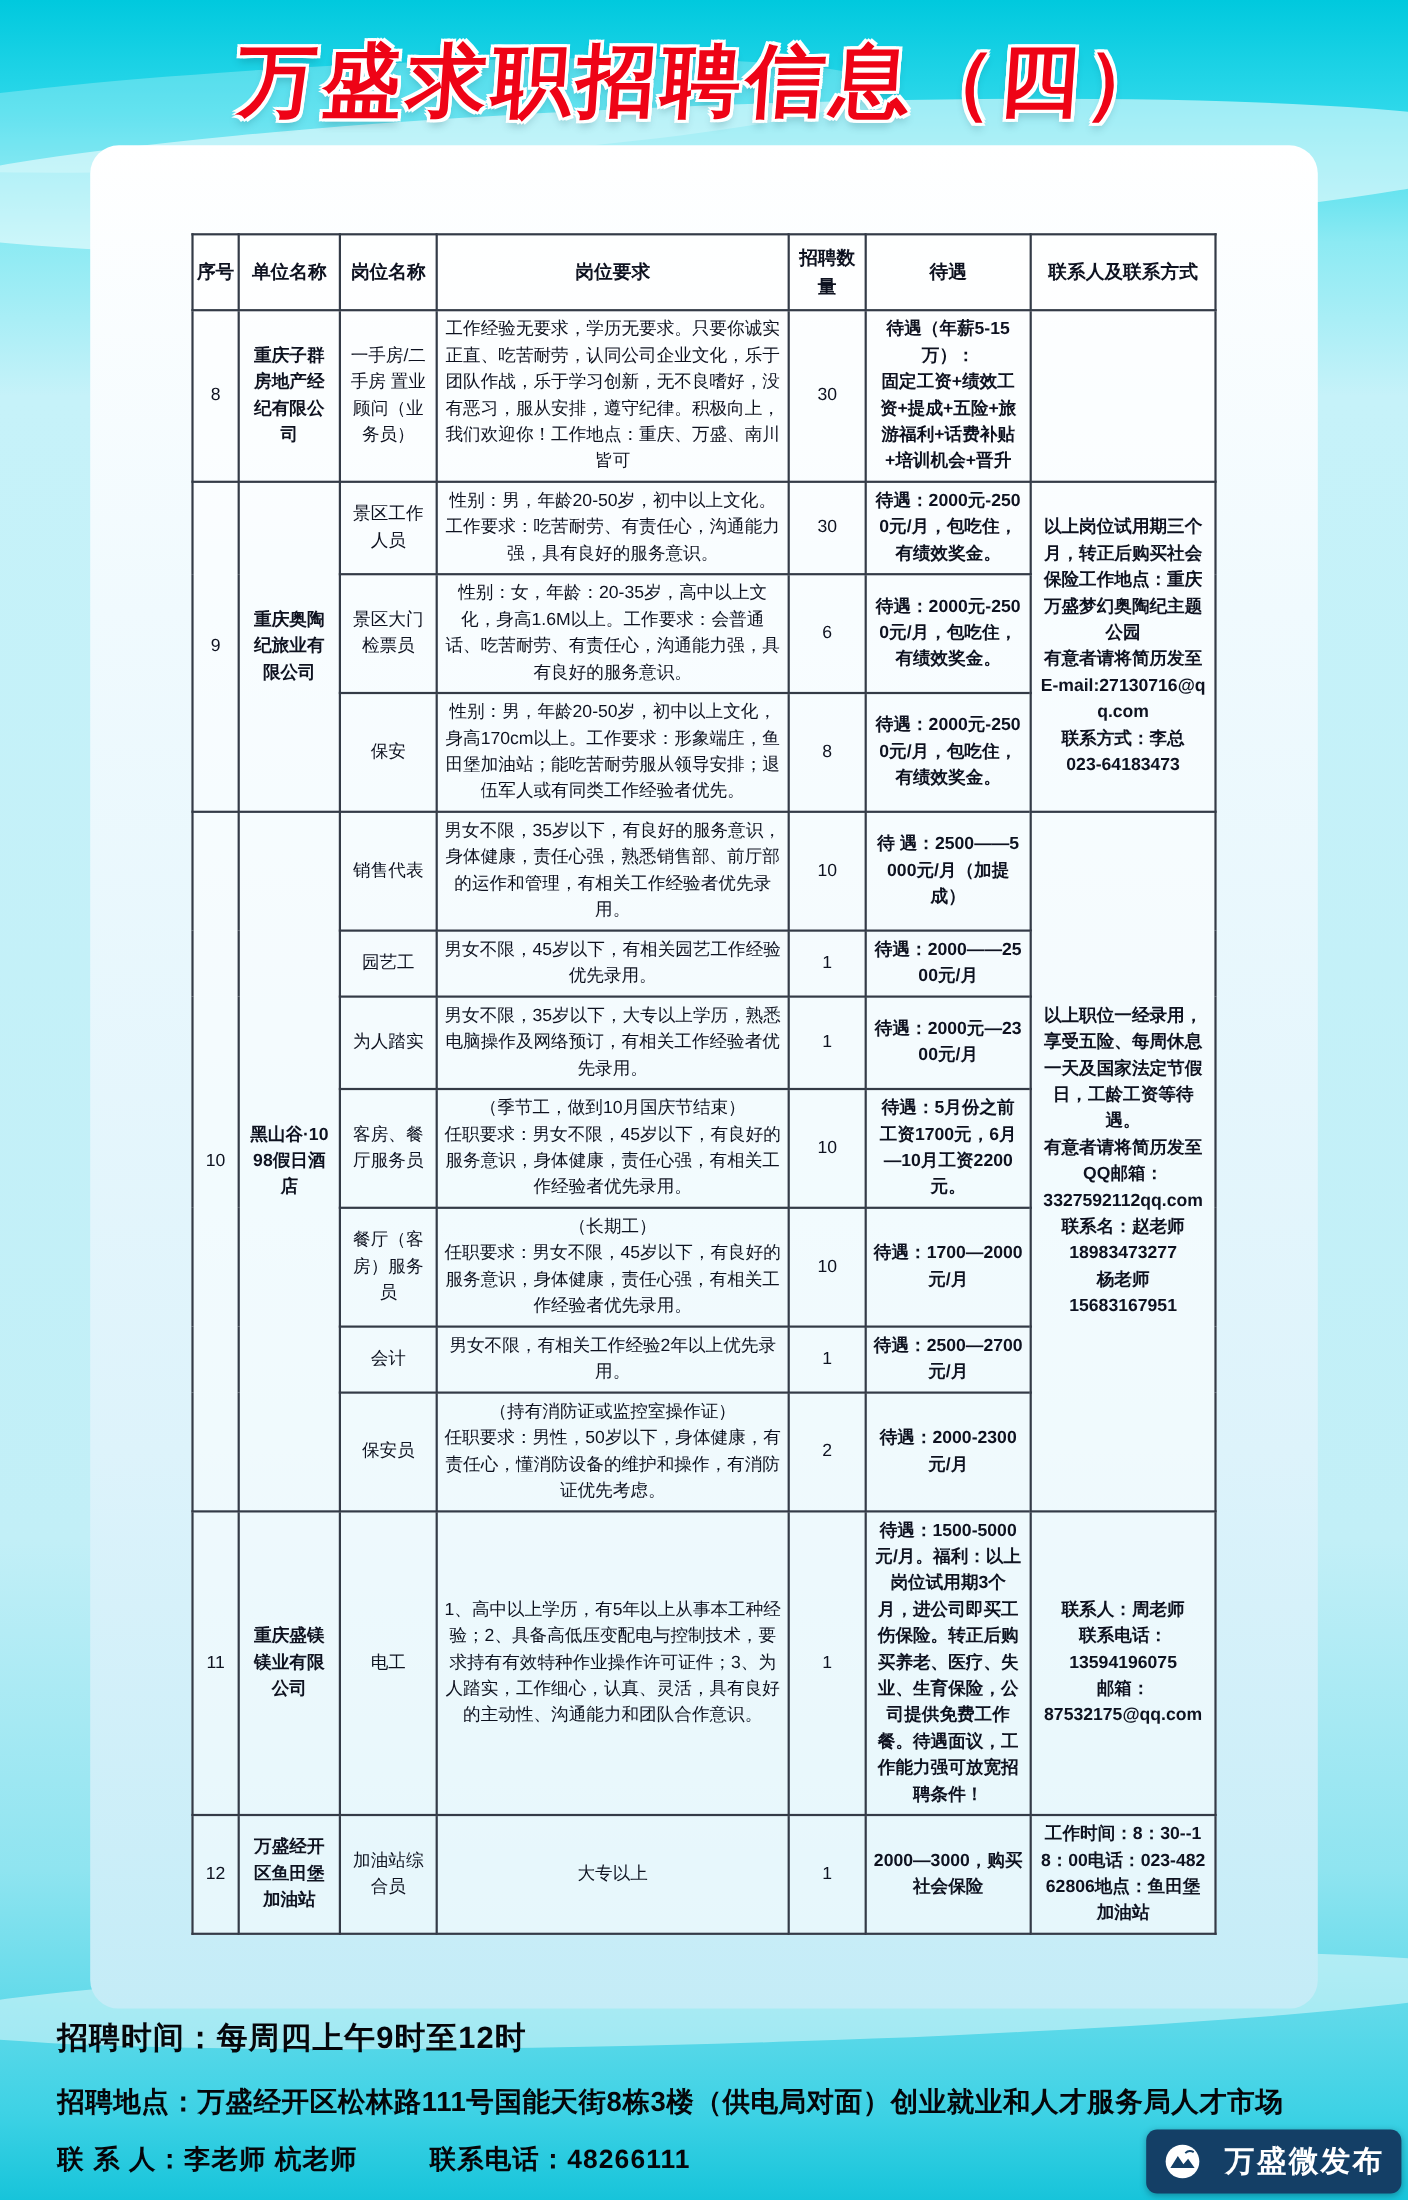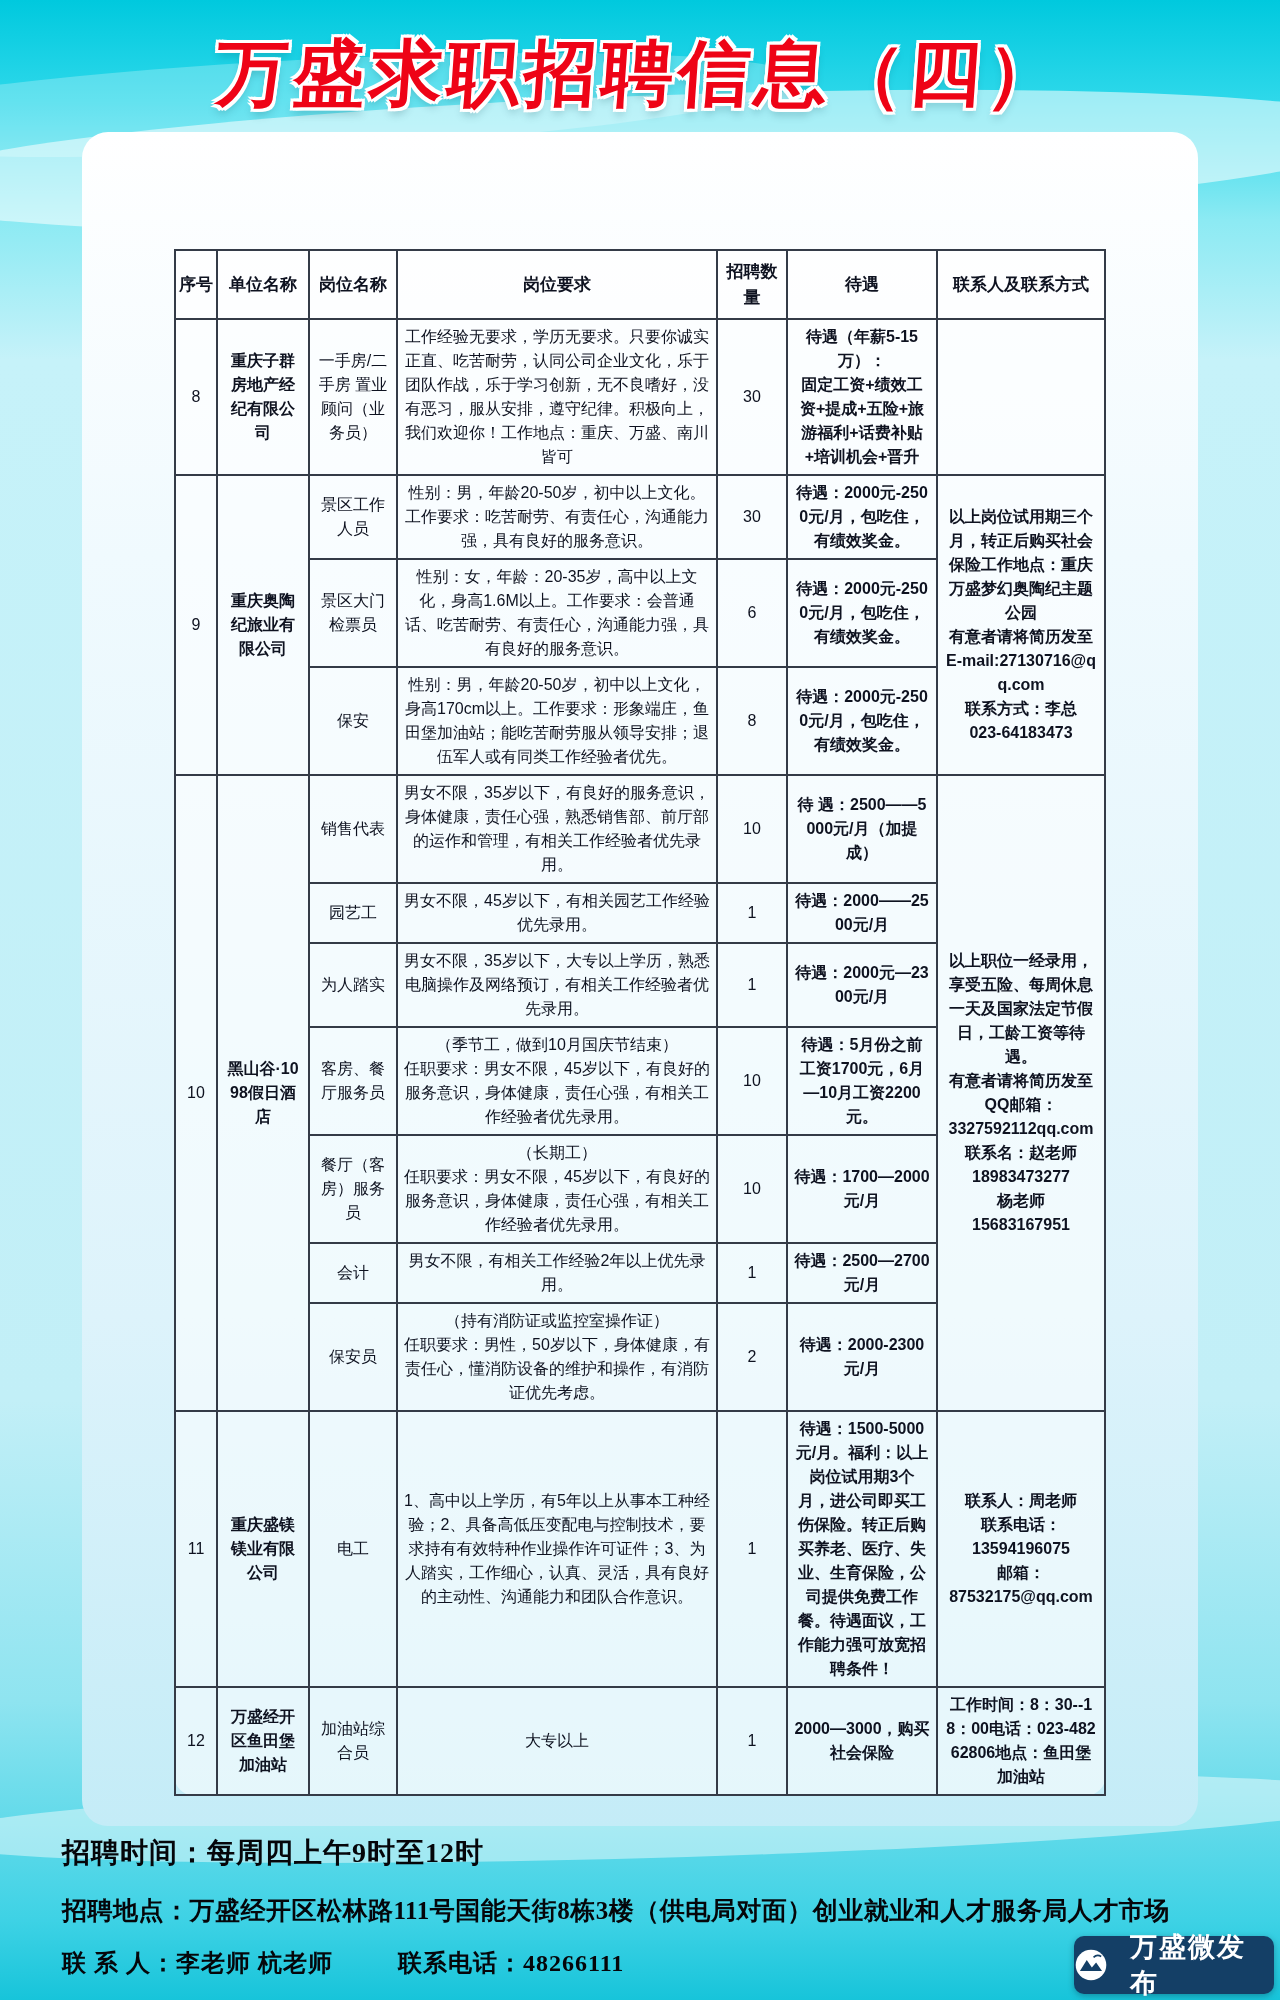--- a/index.html
+++ b/index.html
@@ -17,43 +17,42 @@
     background:linear-gradient(180deg,#ffffff 0%,#f0fafe 25%,#ddf3fb 70%,#c4ecf7 100%);
     border-radius:26px;
   }
   .page-title{
     position:absolute;top:26px;left:0;width:100%;z-index:3;text-align:center;
     font-family:"DejaVu Serif","Liberation Serif",serif;
     font-size:72px;font-weight:900;letter-spacing:5px;color:#ee0316;transform:skewX(-4deg);
     text-shadow:-3px -3px 0 #fff,3px -3px 0 #fff,-3px 3px 0 #fff,3px 3px 0 #fff,0 -3px 0 #fff,0 3px 0 #fff,-3px 0 0 #fff,3px 0 0 #fff,0 6px 8px rgba(0,60,70,.25);
   }
   table.jobs{
-    border-collapse:collapse;table-layout:fixed;width:930px;margin:117px auto 0 auto;
+    border-collapse:collapse;table-layout:fixed;width:930px;margin:80px auto 0 auto;
     background:rgba(255,255,255,.55);
-    border-radius:21px;
   }
   .jobs th,.jobs td{
     border:2px solid #343b47;padding:5px 6px;text-align:center;vertical-align:middle;
     font-size:16px;line-height:1.5;color:#0e1220;white-space:pre-line;word-break:break-all;
   }
   .jobs th{font-size:17px;font-weight:bold;padding:8px 2px;background:rgba(255,255,255,.35);}
   .c-no{font-size:17px;}
   .c-company{font-weight:700;}
   .c-pay,.c-contact{font-size:15.5px;font-weight:bold;}
   .update-date{
     width:930px;margin:16px auto 0 auto;text-align:center;padding-left:150px;box-sizing:border-box;
     color:#f40313;font-size:37px;font-weight:900;letter-spacing:2px;
   }
-  .footer{position:absolute;left:62px;top:1834px;z-index:3;color:#05060a;font-weight:bold;font-family:Liberation Serif, serif;}
+  .footer{position:absolute;left:52px;top:1834px;z-index:3;color:#05060a;font-weight:bold;}
   .footer .f-line1{font-size:28px;margin-bottom:22px;letter-spacing:1px;}
   .footer .f-line2{font-size:25px;margin-bottom:20px;letter-spacing:0.5px;}
   .footer .f-line3{font-size:24px;letter-spacing:1px;}
   .footer .f-phone{margin-left:58px;}
   .brand{
-    position:absolute;right:6px;top:1936px;z-index:4;width:200px;height:58px;
+    position:absolute;right:6px;top:1936px;z-index:4;width:232px;height:58px;
     background:#143f66;border-radius:10px;display:flex;align-items:center;justify-content:center;gap:22px;
     color:#ffffff;font-size:27px;font-weight:bold;letter-spacing:2px;
     box-shadow:0 2px 6px rgba(0,40,60,.35);
   }
   .brand .icon{width:34px;height:34px;display:inline-block;}
 </style>
 </head>
 <body>
 
 <div class="wave wave-top2"></div>

